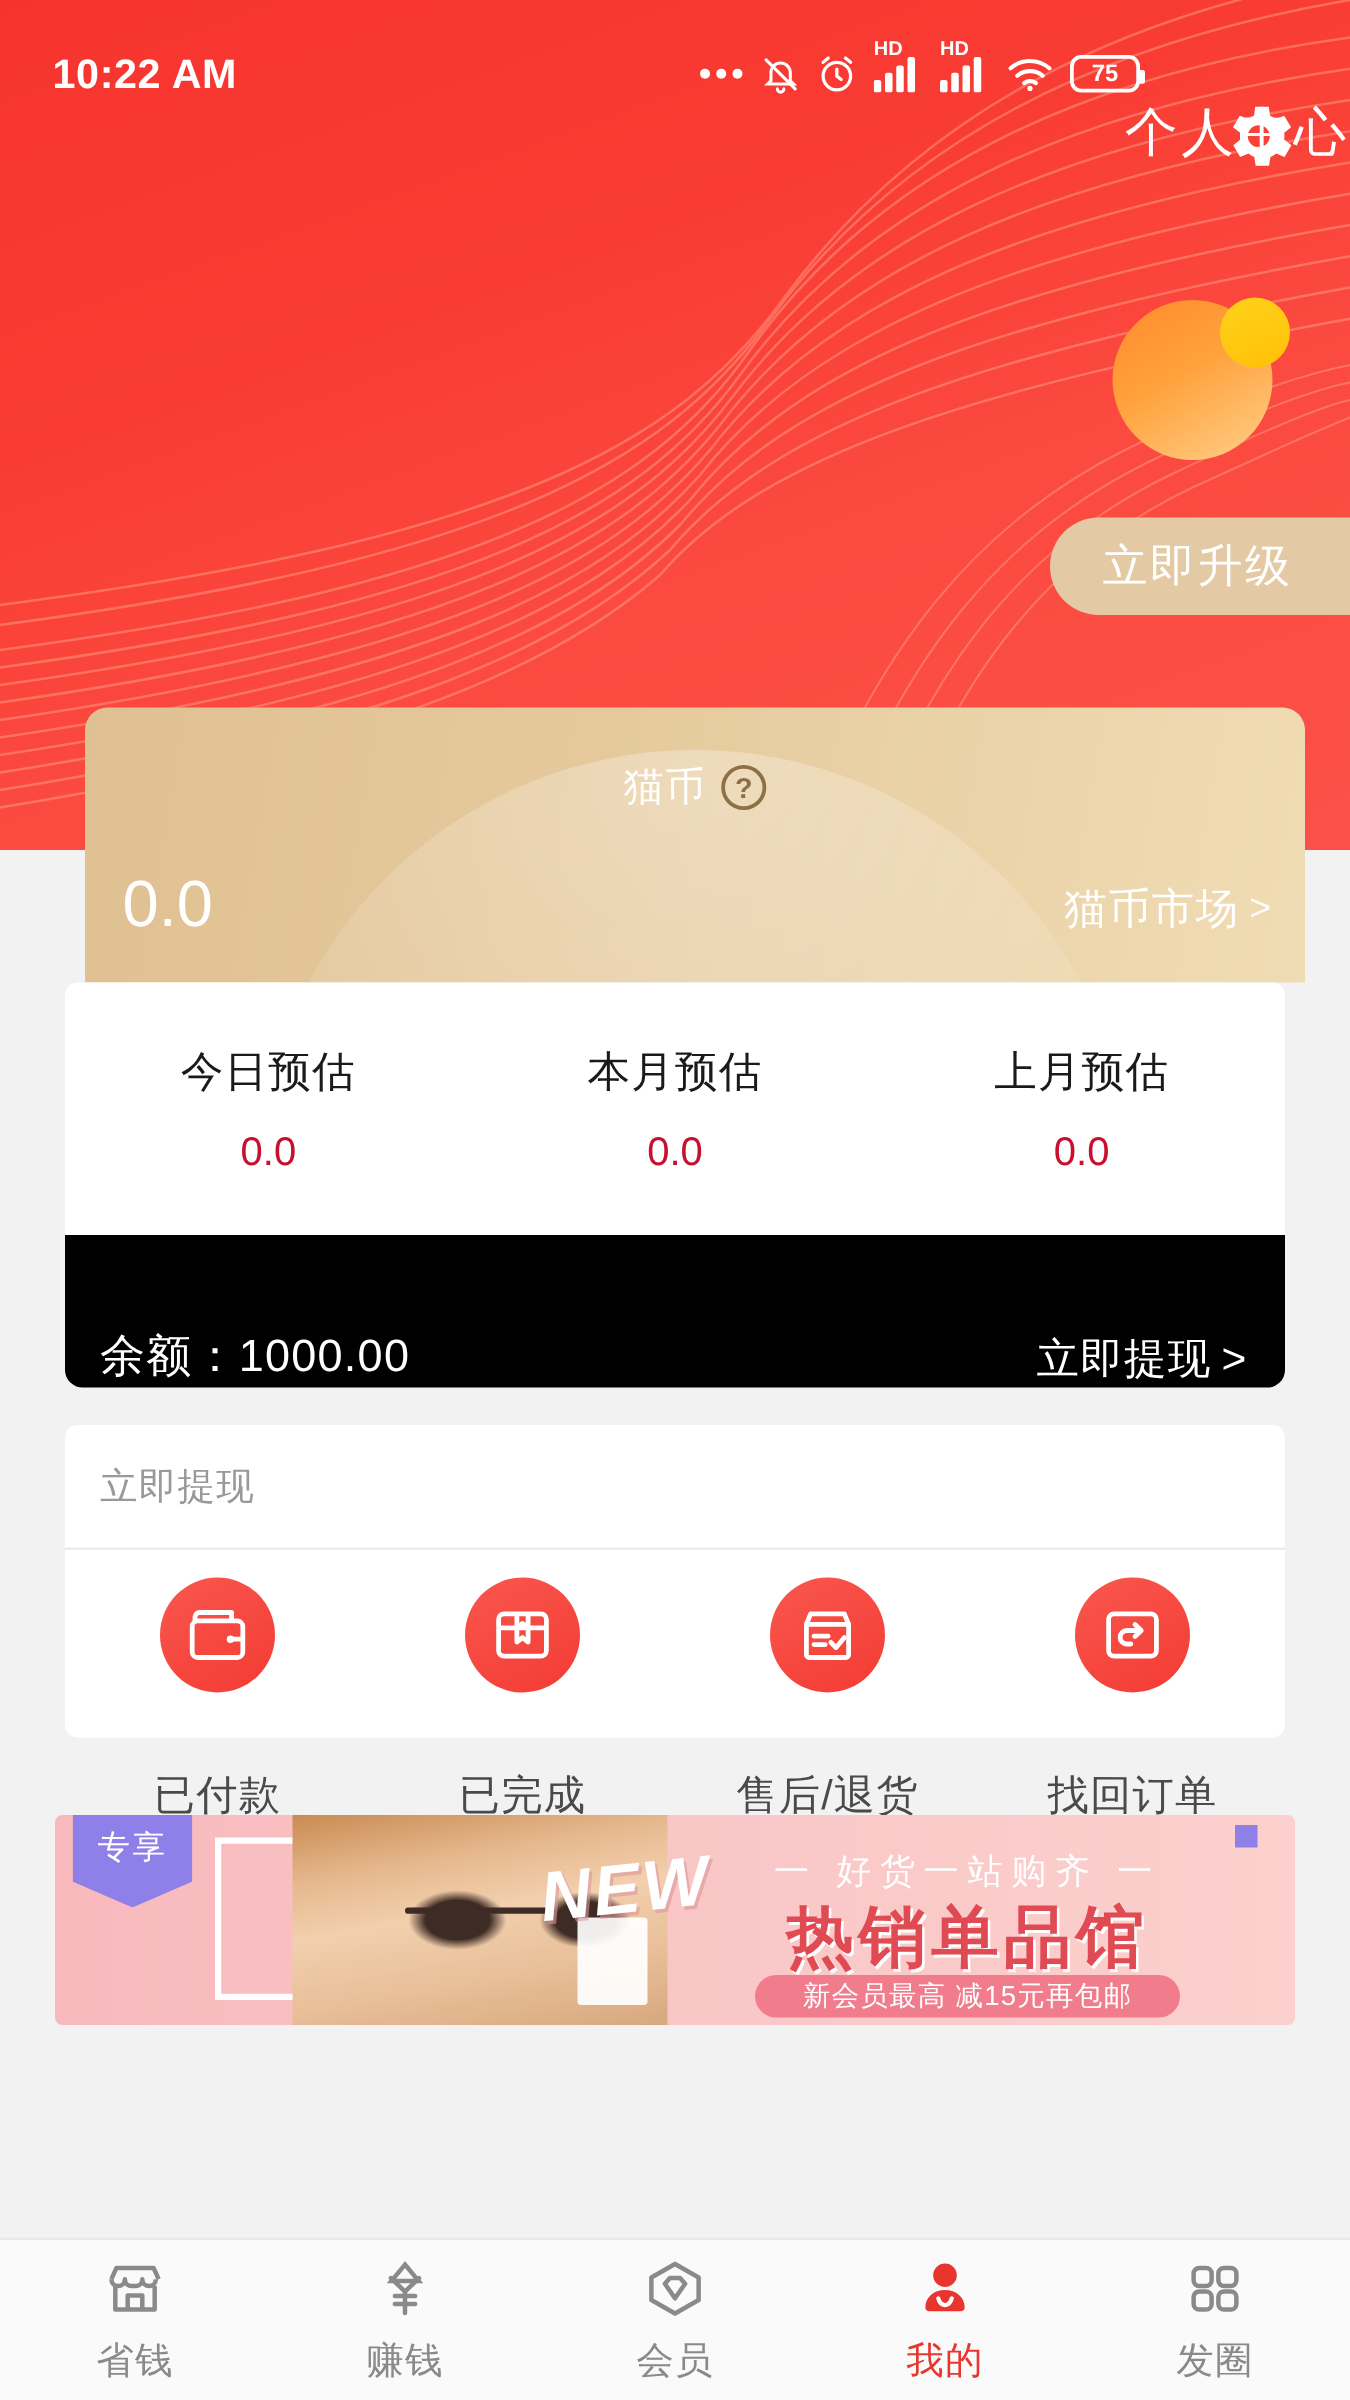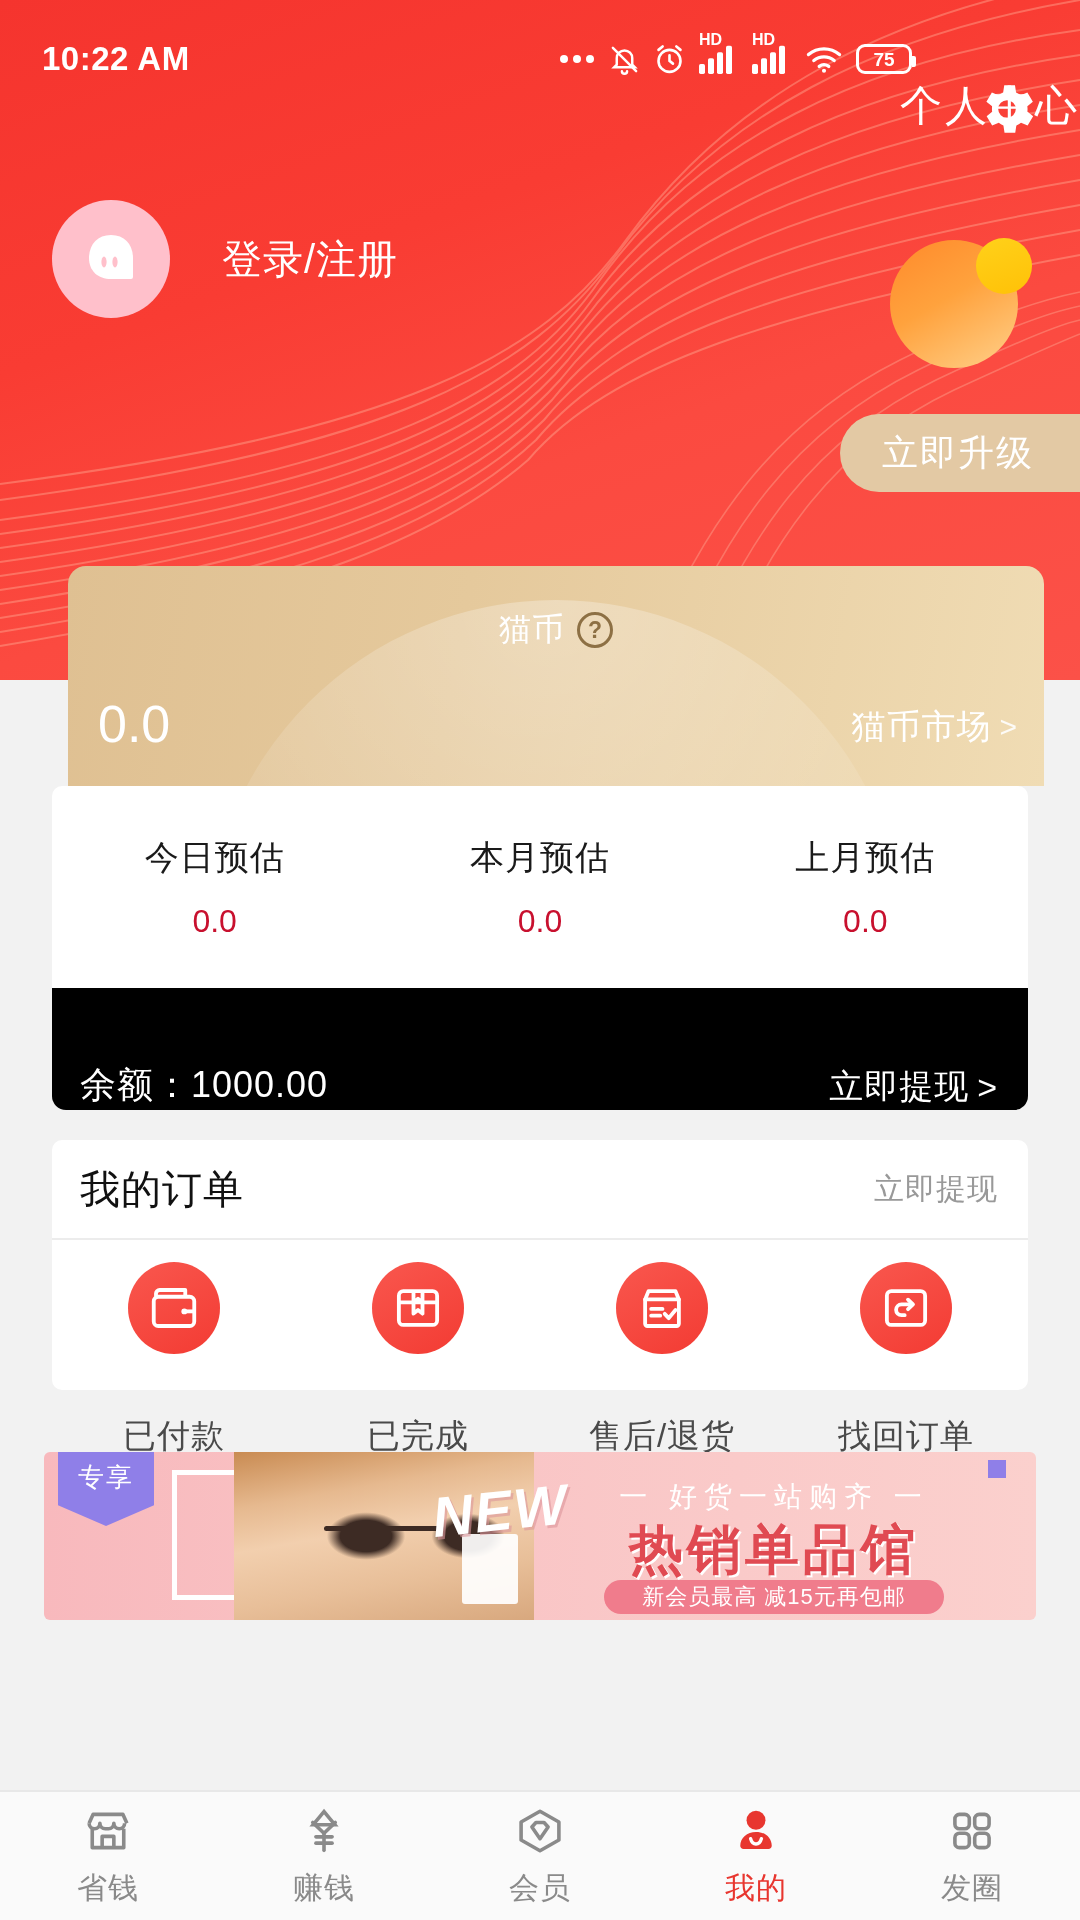--- a/index.html
+++ b/index.html
@@ -275,30 +275,20 @@
   </div>
 
   <div class="nav-title">个人中心</div>
   <svg class="gear" viewBox="0 0 24 24" fill="#fff">
     <path d="M19.4 13a7.6 7.6 0 0 0 0-2l2-1.6-2-3.4-2.4 1a7.6 7.6 0 0 0-1.7-1l-.4-2.6h-3.9l-.4 2.6c-.6.25-1.2.6-1.7 1l-2.4-1-2 3.4L6.6 11a7.6 7.6 0 0 0 0 2l-2 1.6 2 3.4 2.4-1c.5.4 1.1.75 1.7 1l.4 2.6h3.9l.4-2.6c.6-.25 1.2-.6 1.7-1l2.4 1 2-3.4-2-1.6ZM12 15.2A3.2 3.2 0 1 1 12 8.8a3.2 3.2 0 0 1 0 6.4Z"></path>
   </svg>
 
   <div class="deco-big"></div>
   <div class="deco-small"></div>
 
-  <div class="avatar-row">
-    <div class="avatar">
-      <svg width="64" height="64" viewBox="0 0 64 64">
-        <path d="M32 8C18 8 10 18 10 31c0 13 9 21 22 21h20a2 2 0 0 0 2-2V31C54 18 46 8 32 8Z" fill="#fff"></path>
-        <ellipse cx="25" cy="35" rx="2.6" ry="5.4" fill="#ffc0cb"></ellipse>
-        <ellipse cx="36" cy="35" rx="2.6" ry="5.4" fill="#ffc0cb"></ellipse>
-      </svg>
-    </div>
-    <div class="login-txt">登录/注册</div>
-  </div>
 
   <div class="upgrade-btn">立即升级</div>
 </div>
 
 <div class="goldcard">
   <div class="gc-label">
     <span class="t">猫币</span>
     <span class="qmark">?</span>
   </div>
   <div class="gc-amount">0.0</div>
@@ -326,21 +316,20 @@
 <div class="balancebar">
   <div class="bal-left">余额：1000.00</div>
   <div class="bal-right">
     <span>立即提现</span>
     <span>&gt;</span>
   </div>
 </div>
 
 <div class="orders">
   <div class="orders-head">
-    <div class="orders-title">我的订单</div>
     <div class="orders-all">立即提现</div>
   </div>
   <div class="orders-grid">
 
     <div class="ordcell">
       <div class="ordicon">
         <svg width="54" height="54" viewBox="0 0 24 24" fill="none" stroke="#fff" stroke-width="1.7" stroke-linejoin="round">
           <path d="M4 7V5.6A1.6 1.6 0 0 1 5.6 4H17v3"></path>
           <rect x="3" y="7" width="18" height="13" rx="2"></rect>
           <path d="M15.5 13.5h5.5"></path>

